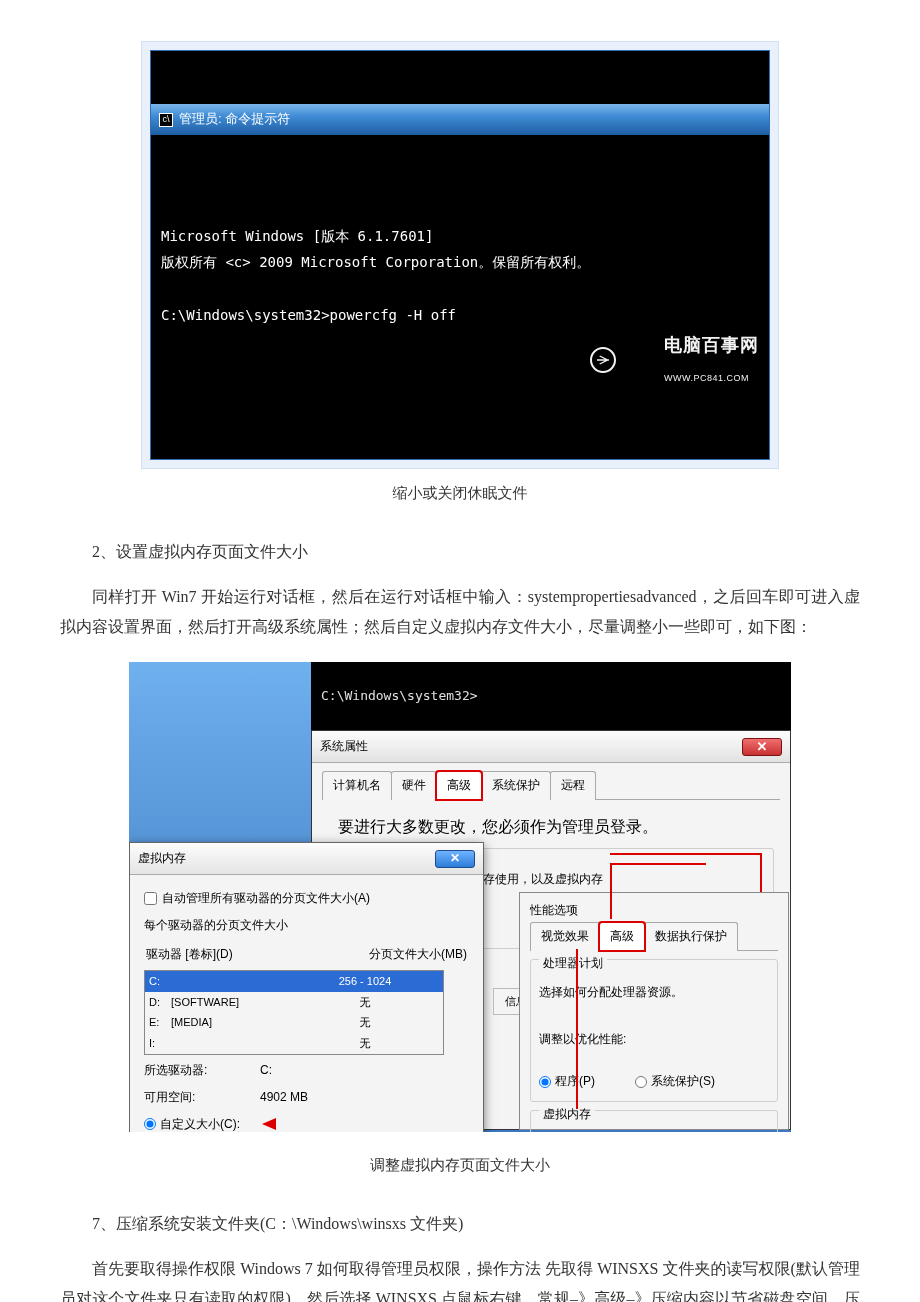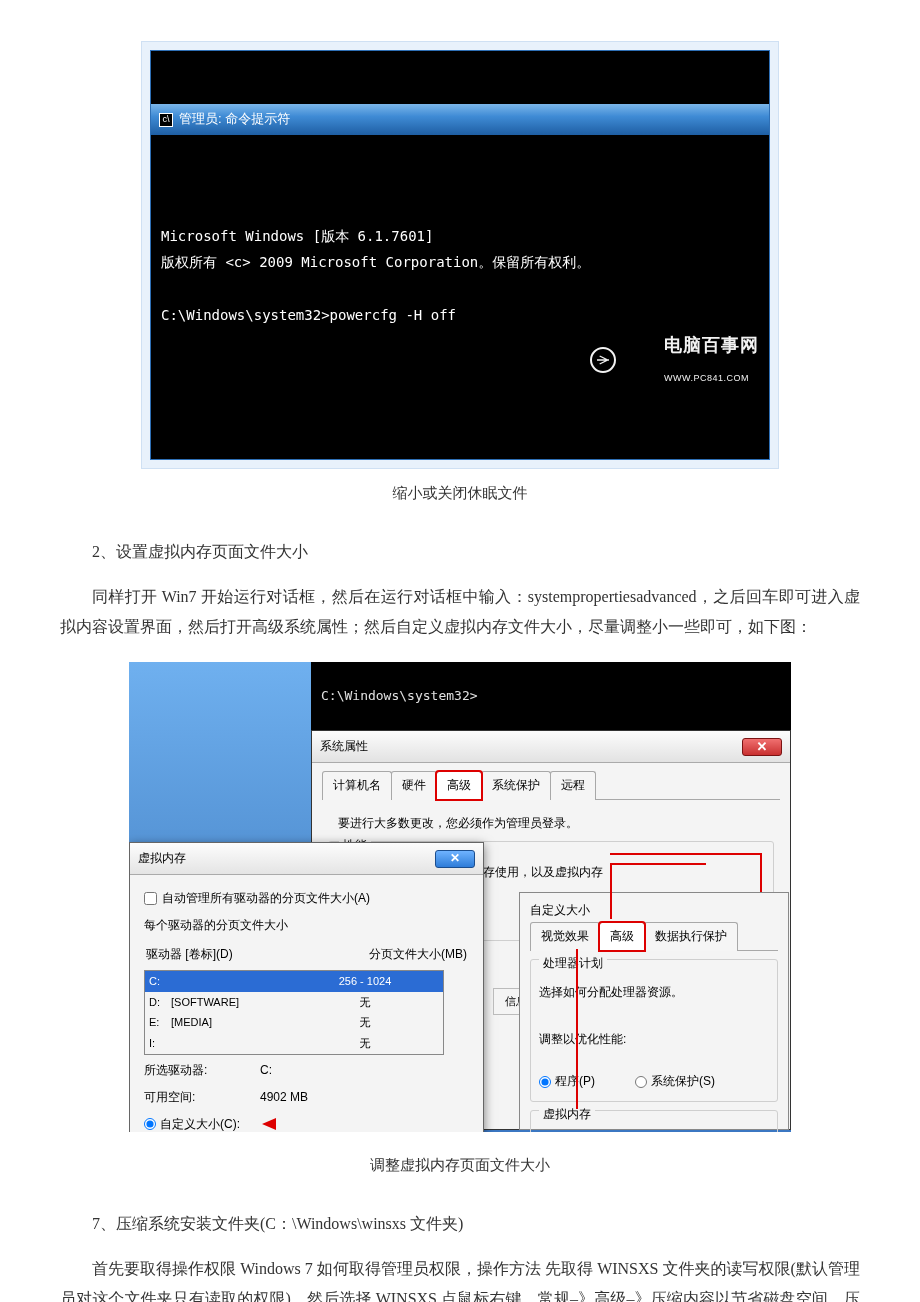--- a/index.html
+++ b/index.html
@@ -112,21 +112,21 @@
     display:flex; gap:0; margin: 8px 10px 0 10px; font-size:12px;
     border-bottom:1px solid #a8a8a8;
   }
   .tab {
     padding: 2px 10px 3px 10px; border:1px solid #a8a8a8; border-bottom:none;
     background:#f5f5f5; margin-right:-1px; margin-bottom:-1px; border-radius:3px 3px 0 0;
     position:relative;
   }
   .tab.active { background:#fff; z-index:2; }
   .tab.hl { outline: 2px solid #d00; outline-offset:-1px; }
-  .sys-note { margin: 12px 20px 6px 26px; font-size:12px; }
+  .sys-note { margin: 12px 20px 6px 26px; font-size:16px; }
   .grpbox {
     margin: 6px 16px; border:1px solid #cfcfcf; border-radius:3px; padding: 4px 10px 8px 10px;
     position:relative;
   }
   .grpbox .legend {
     position:relative; top:-12px; background:#f4f4f4; padding:0 4px; font-size:12px; display:inline-block;
   }
   .grpbox .desc { margin-top:-8px; font-size:12px; }
   .btn {
     display:inline-block; padding: 2px 14px; border:1px solid #888;
@@ -307,21 +307,21 @@
         </div>
 
       </div>
     </div>
 
     <div class="xinfo">信息</div>
 
     
     <div class="dlg-perf">
       <div class="dlg-perf-body">
-        <div>自定义大小</div>
+        <div>性能选项</div>
         <div class="red-line" style="left:90px; top:-30px; width:96px;"></div>
         <div class="red-line v" style="left:90px; top:-30px; height:56px;"></div>
         <div class="perf-tabs">
           <div class="tab">视觉效果</div>
           <div class="tab active hl">高级</div>
           <div class="tab">数据执行保护</div>
         </div>
         <div class="grp2">
           <span class="lg">处理器计划</span>
           <div style="margin-top:-6px;">选择如何分配处理器资源。</div>

